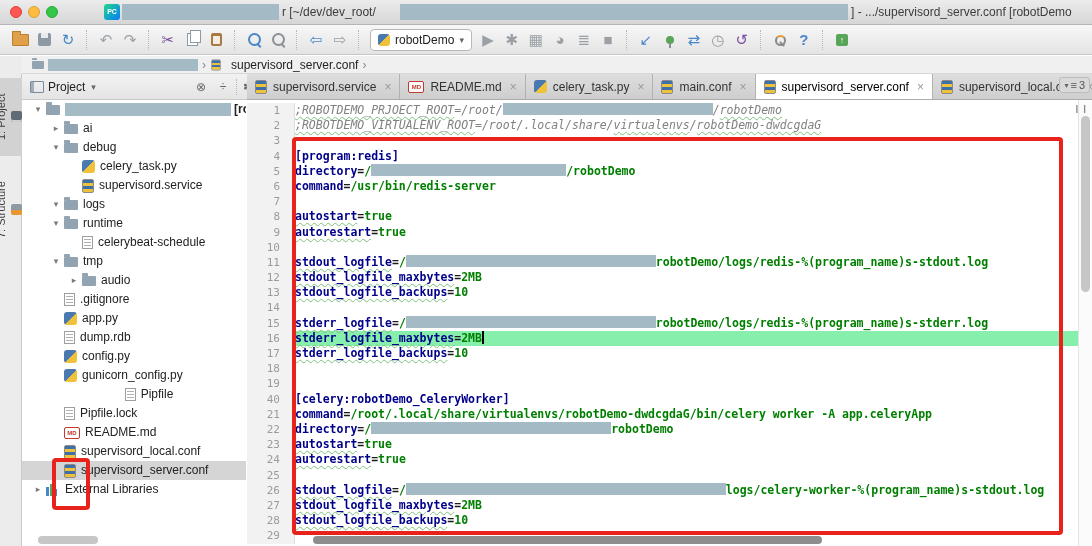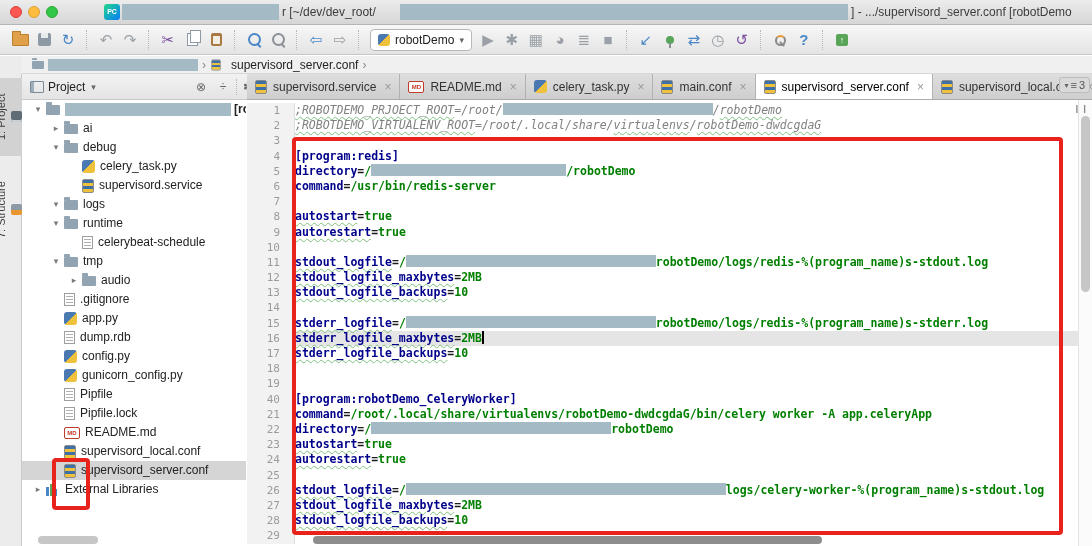--- a/index.html
+++ b/index.html
@@ -111,21 +111,21 @@
     background:#d9d9d9;border:1px solid #bcbcbc;border-radius:3px;padding:1px 4px;font-size:11px;}
   .tab-overflow .vv{font-size:8px;color:#666;}
   
   .editor{position:absolute;left:247px;top:100px;width:845px;height:446px;background:#fff;overflow:hidden;}
   .gutter{position:absolute;left:0;top:3px;width:48px;background:#f2f2f2;border-right:1px solid #e0e0e0;box-sizing:border-box;}
   .gl{height:15.2px;line-height:15.2px;text-align:right;padding-right:14px;color:#9b9b9b;
     font-family:"DejaVu Sans Mono",monospace;font-size:11px;}
   .code{position:absolute;left:48px;top:3px;right:14px;bottom:10px;overflow:hidden;}
   .cline{height:15.2px;line-height:15.2px;white-space:pre;font-family:"DejaVu Sans Mono",monospace;
     font-size:11.5px;font-weight:bold;color:#000;}
-  .cline.current{background:#e5e5e5;}
+  .cline.current{background:#86efac;}
   .cm{color:#808080;font-style:italic;font-weight:normal;}
   .k{color:#00008b;} .sec{color:#00008b;} .v{color:#007f00;} .p{color:#1a1a1a;}
   .u{text-decoration:underline;text-decoration-style:wavy;text-decoration-color:#7fbf7f;text-decoration-thickness:1px;text-underline-offset:2px;}
   .redact{display:inline-block;background:#a4bbc6;height:12px;vertical-align:-1px;}
   .caret{display:inline-block;width:2px;height:13px;background:#000;vertical-align:-2px;}
   .vscroll{position:absolute;right:0;top:0;width:14px;height:446px;background:#fbfbfb;border-left:1px solid #e4e4e4;box-sizing:border-box;}
   .vthumb{position:absolute;right:2px;top:16px;width:9px;height:176px;background:#c6c6c6;border-radius:5px;}
   .vmarks{position:absolute;right:3px;top:4px;color:#8a8a8a;font-size:8px;letter-spacing:1px;}
   .hthumb{position:absolute;left:66px;bottom:2px;width:509px;height:8px;background:#8d8d8d;border-radius:4px;}
   
@@ -346,21 +346,21 @@
         <div class="trow" style="padding-left: 26px;">
           <span class="tarrow"></span>
           <span class="ticon ic-py"></span>
           <span class="tlabel">config.py</span>
         </div>
         <div class="trow" style="padding-left: 26px;">
           <span class="tarrow"></span>
           <span class="ticon ic-py"></span>
           <span class="tlabel">gunicorn_config.py</span>
         </div>
-        <div class="trow" style="padding-left: 26px;">
+        <div class="trow" style="padding-left: 14px; justify-content: center;">
           <span class="tarrow"></span>
           <span class="ticon ic-file"></span>
           <span class="tlabel">Pipfile</span>
         </div>
         <div class="trow" style="padding-left: 26px;">
           <span class="tarrow"></span>
           <span class="ticon ic-file"></span>
           <span class="tlabel">Pipfile.lock</span>
         </div>
         <div class="trow" style="padding-left: 26px;">
@@ -474,21 +474,21 @@
         <div class="cline"></div>
         <div class="cline"><span class="k u">stdout_logfile</span><span class="p">=</span><span class="v">/</span><span class="redact" style="width: 250px;"></span><span class="v">robotDemo/logs/redis-%(program_name)s-stdout.log</span></div>
         <div class="cline"><span class="k u">stdout_logfile_maxbytes</span><span class="p">=</span><span class="v">2MB</span></div>
         <div class="cline"><span class="k u">stdout_logfile_backups</span><span class="p">=</span><span class="v">10</span></div>
         <div class="cline"></div>
         <div class="cline"><span class="k u">stderr_logfile</span><span class="p">=</span><span class="v">/</span><span class="redact" style="width: 250px;"></span><span class="v">robotDemo/logs/redis-%(program_name)s-stderr.log</span></div>
         <div class="cline current"><span class="k u">stderr_logfile_maxbytes</span><span class="p">=</span><span class="v">2MB</span><span class="caret"></span></div>
         <div class="cline"><span class="k u">stderr_logfile_backups</span><span class="p">=</span><span class="v">10</span></div>
         <div class="cline"></div>
         <div class="cline"></div>
-        <div class="cline"><span class="sec">[program:robotDemo_CeleryWorker]</span></div>
+        <div class="cline"><span class="sec">[celery:robotDemo_CeleryWorker]</span></div>
         <div class="cline"><span class="k">command</span><span class="p">=</span><span class="v">/root/.local/share/virtualenvs/robotDemo-dwdcgdaG/bin/celery worker -A app.celeryApp</span></div>
         <div class="cline"><span class="k">directory</span><span class="p">=</span><span class="v">/</span><span class="redact" style="width: 240px;"></span><span class="v">robotDemo</span></div>
         <div class="cline"><span class="k u">autostart</span><span class="p">=</span><span class="v">true</span></div>
         <div class="cline"><span class="k u">autorestart</span><span class="p">=</span><span class="v">true</span></div>
         <div class="cline"></div>
         <div class="cline"><span class="k u">stdout_logfile</span><span class="p">=</span><span class="v">/</span><span class="redact" style="width: 320px;"></span><span class="v">logs/celery-worker-%(program_name)s-stdout.log</span></div>
         <div class="cline"><span class="k u">stdout_logfile_maxbytes</span><span class="p">=</span><span class="v">2MB</span></div>
         <div class="cline"><span class="k u">stdout_logfile_backups</span><span class="p">=</span><span class="v">10</span></div>
         <div class="cline"></div>
       </div>

